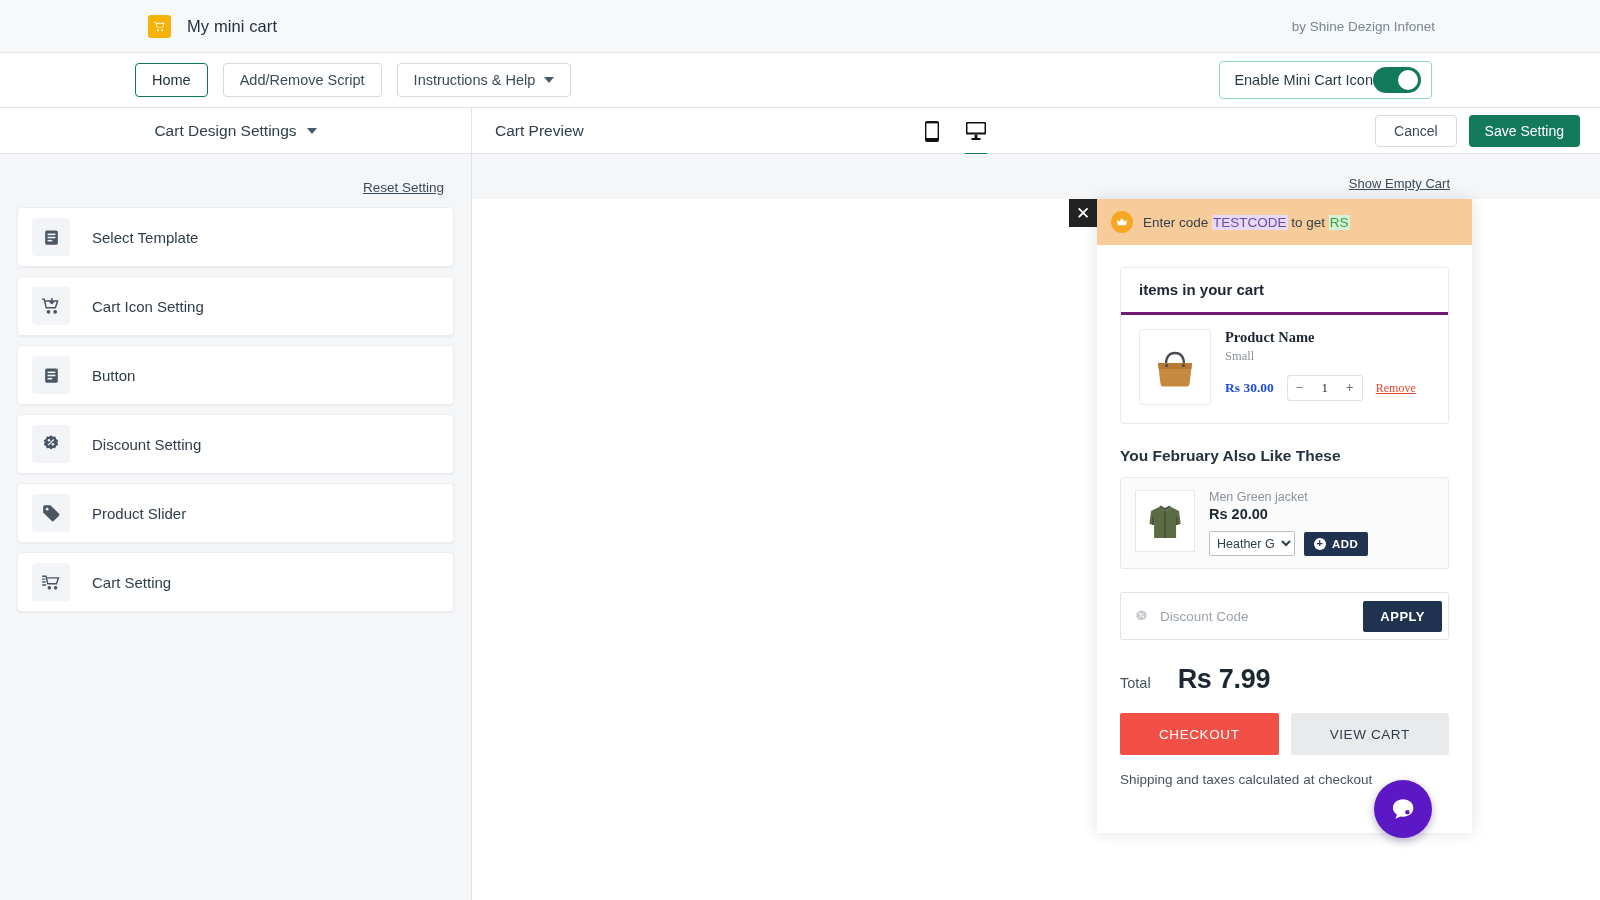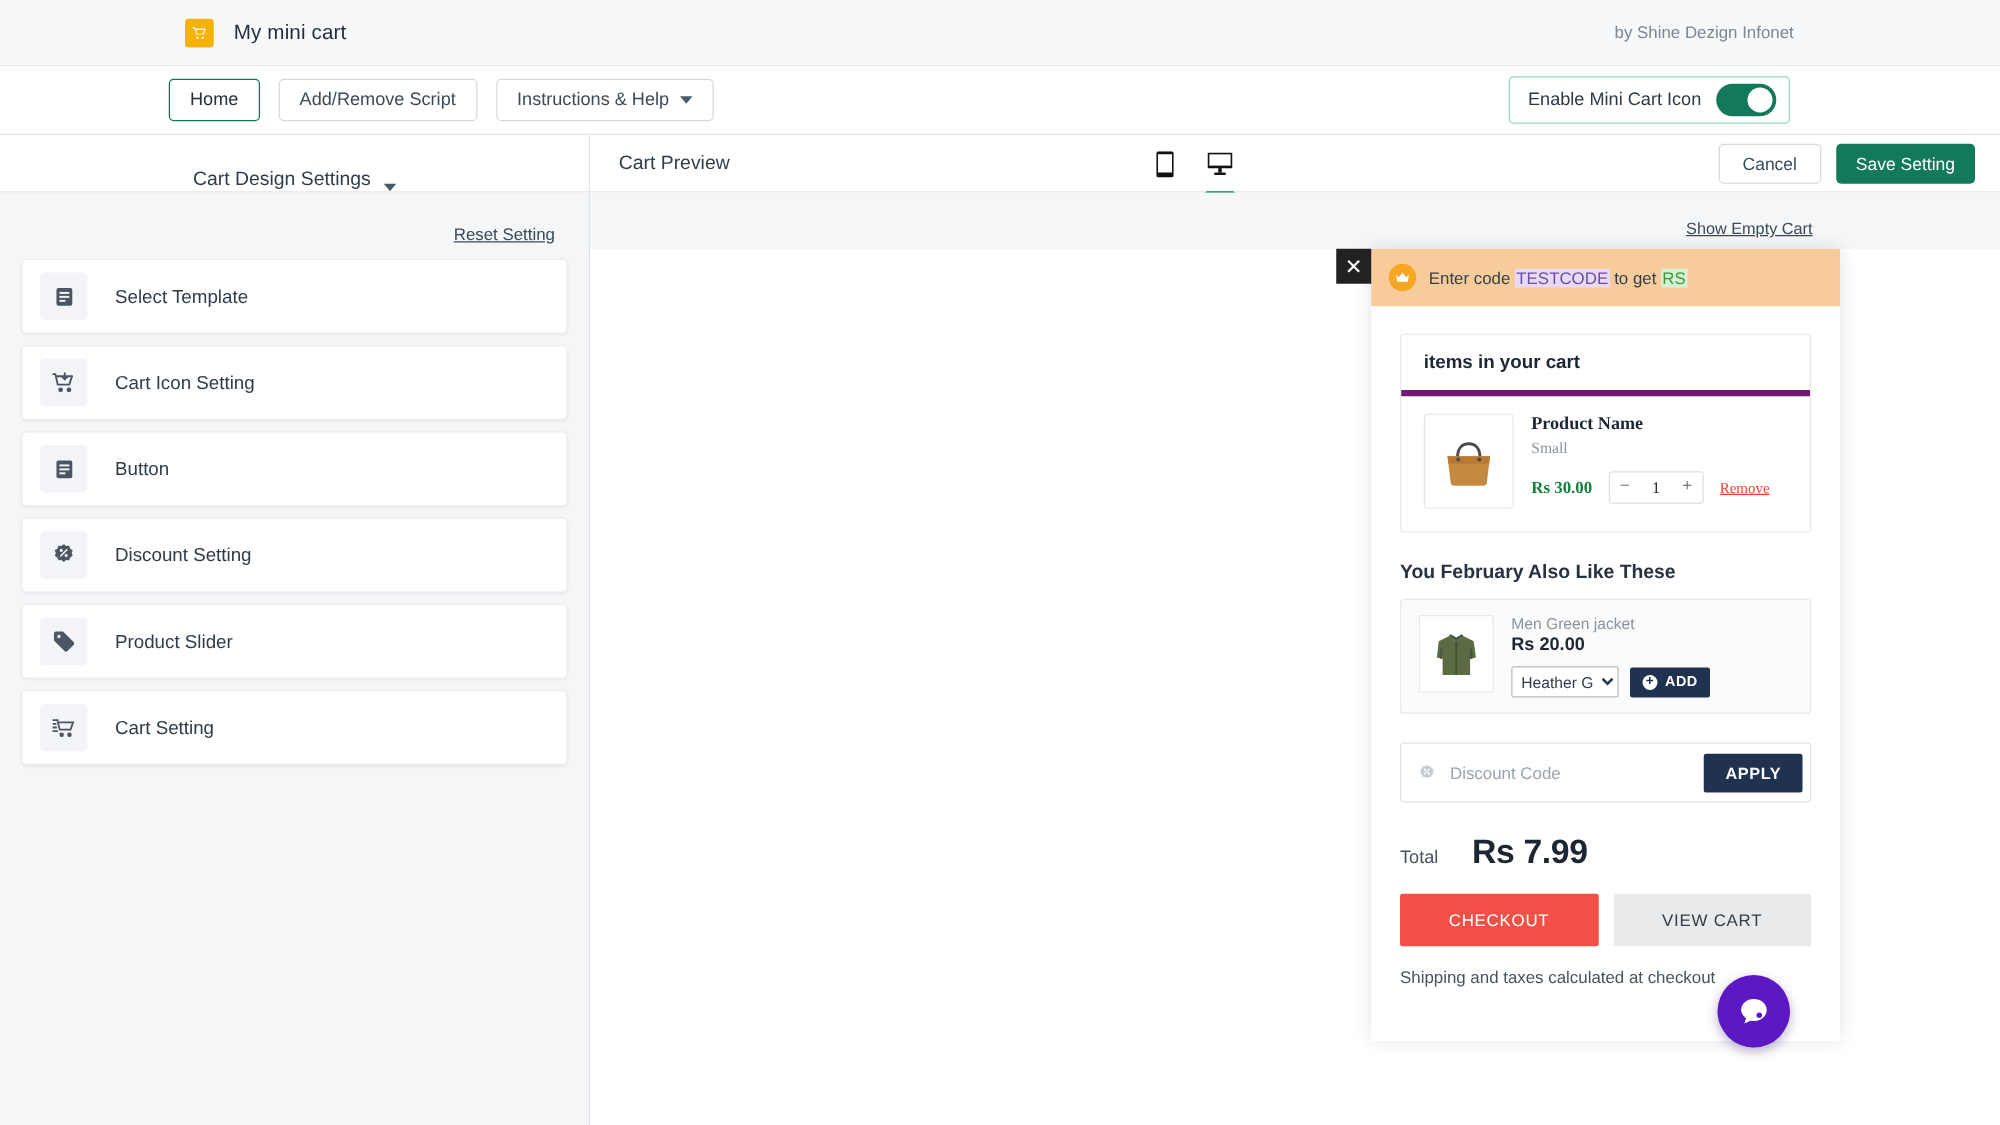--- a/index.html
+++ b/index.html
@@ -51,21 +51,21 @@
     cursor: pointer;
     white-space: nowrap;
   }
   .nav-tab.active { border-color: #0d7a55; color: #22303d; }
   .caret { width: 0; height: 0; border-left: 5px solid transparent; border-right: 5px solid transparent; border-top: 6px solid #4a5a68; }
 
   .enable-wrap {
     position: absolute; right: 168px; top: 50%; transform: translateY(-50%);
     border: 1px solid #8fd9c0; border-radius: 4px;
     height: 38px; padding: 0 10px 0 14px;
-    display: flex; align-items: center; gap: 12px;
+    display: flex; align-items: center; 
     background: #fff;
     cursor: pointer;
   }
   .enable-label { font-size: 14.5px; color: #2c3a47; }
   .switch {
     width: 48px; height: 26px; border-radius: 13px;
     background: #13795b; position: relative;
   }
   .switch .knob {
     position: absolute; right: 3px; top: 3px;
@@ -73,21 +73,21 @@
     background: #ffffff;
   }
 
   
   .main { display: flex; height: 792px; }
 
   
   .left-panel { width: 472px; border-right: 1px solid #dfe2e6; display: flex; flex-direction: column; background: #f4f6f8; }
   .left-head {
     height: 46px; background: #fff; border-bottom: 1px solid #e3e5e8;
-    display: flex; align-items: flex-end; justify-content: center; gap: 10px;
+    display: flex; align-items: center; justify-content: center; gap: 10px;
   }
   .left-head-title { font-size: 15.5px; color: #2f3d4a; }
   .left-body { flex: 1; padding: 0 17px; }
   .reset-row { display: flex; justify-content: flex-end; padding: 26px 10px 12px 0; }
   .reset-link { font-size: 13.5px; color: #3c4a57; text-decoration: underline; cursor: pointer; }
 
   .setting-card {
     background: #fff;
     border: 1px solid #eceef0;
     border-radius: 4px;
@@ -165,33 +165,33 @@
     display: flex; align-items: center; justify-content: center;
     color: #fff; font-size: 12px; flex: 0 0 auto;
   }
   .promo-text { font-size: 13.5px; color: #33404d; }
   .promo-code { background: #e8daf5; color: #6b4ea8; padding: 0 1px; }
   .promo-amt { background: #d6f2d6; color: #3f9a3f; padding: 0 1px; }
 
   .cart-inner { padding: 22px 23px 0 23px; }
 
   .items-box { border: 1px solid #e7e9ec; border-radius: 3px; }
-  .items-head { padding: 13px 18px; border-bottom: 5px solid #701a75; }
+  .items-head { padding: 13px 18px; border-bottom: 3px solid #701a75; }
   .items-head-title { font-size: 15px; font-weight: bold; color: #1c2733; }
   .item-row { display: flex; padding: 14px 18px 18px 18px; gap: 14px; }
   .thumb {
     width: 72px; height: 76px; border: 1px solid #e7e9ec; border-radius: 3px;
     display: flex; align-items: center; justify-content: center; flex: 0 0 auto;
     background: #fff;
   }
   .item-meta { flex: 1; font-family: Liberation Serif, serif; }
   .item-name { font-size: 14.5px; font-weight: bold; color: #1c2733; }
   .item-variant { font-size: 12.5px; color: #8a939c; margin-top: 3px; }
   .item-line { display: flex; align-items: center; gap: 13px; margin-top: 11px; }
-  .item-price { font-size: 13.5px; font-weight: bold; color: #15803d; }
+  .item-price { font-size: 13.5px; font-weight: bold; color: #1d4ed8; }
   .stepper {
     display: flex; align-items: center; border: 1px solid #dcdfe3; border-radius: 3px;
     height: 26px;
   }
   .stepper .sbtn { width: 24px; text-align: center; font-size: 14px; color: #4b5563; cursor: pointer; line-height: 24px; }
   .stepper .sval { width: 26px; text-align: center; font-size: 13px; color: #1c2733; }
   .remove-link { font-size: 12px; color: #e8452c; text-decoration: underline; cursor: pointer; }
 
   .section-title { font-size: 15.5px; font-weight: bold; color: #26323f; margin: 23px 0 12px 0; }
 

